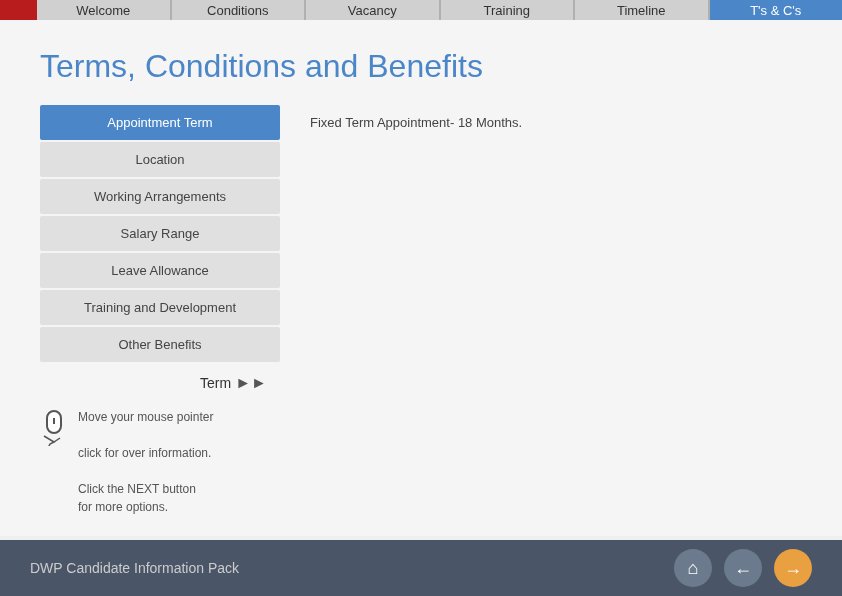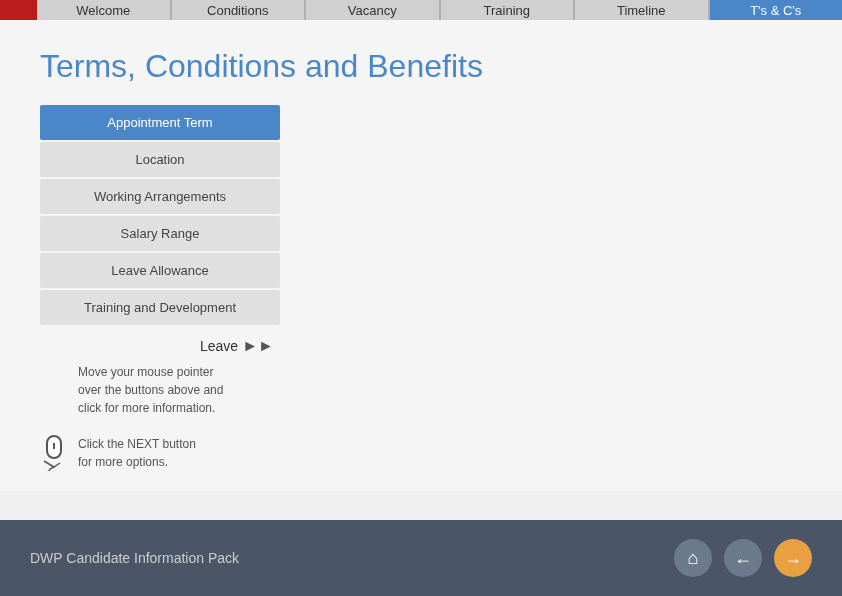--- a/index.html
+++ b/index.html
@@ -113,23 +113,23 @@
     }
 
     .next-arrows {
       color: #555;
       font-size: 16px;
     }
 
     
     .help-area {
       display: flex;
-      align-items: flex-end;
+      align-items: flex-start;
       gap: 10px;
-      margin-top: 8px;
+      margin-top: 16px;
       padding-left: 0;
     }
 
     .mouse-icon {
       width: 28px;
       height: 36px;
       flex-shrink: 0;
       margin-top: 2px;
     }
 
@@ -138,21 +138,21 @@
       color: #555;
       line-height: 1.5;
     }
 
     
     .footer {
       position: absolute;
       bottom: 0;
       left: 0;
       right: 0;
-      height: 76px;
+      height: 56px;
       background: #4a5568;
       display: flex;
       align-items: center;
       justify-content: space-between;
       padding: 0 30px;
     }
 
     .footer-title {
       color: #ccc;
       font-size: 14px;
@@ -207,43 +207,47 @@
 
   <div class="content-area">
 
     <div class="sidebar">
       <button class="sidebar-btn active-btn">Appointment Term</button>
       <button class="sidebar-btn inactive-btn">Location</button>
       <button class="sidebar-btn inactive-btn">Working Arrangements</button>
       <button class="sidebar-btn inactive-btn">Salary Range</button>
       <button class="sidebar-btn inactive-btn">Leave Allowance</button>
       <button class="sidebar-btn inactive-btn">Training and Development</button>
+      <button class="sidebar-btn inactive-btn">Other Benefits</button>
     </div>
 
+    <div class="info-panel">
+      <p>Fixed Term Appointment- 18 Months.</p>
+    </div>
   </div>
 
   <div class="next-area">
     <button class="next-btn">
-      <span>Leave</span>
+      <span>Term</span>
       <span class="next-arrows">►►</span>
     </button>
   </div>
 
   <div class="help-area">
 
     <svg class="mouse-icon" viewBox="0 0 28 36" fill="none" xmlns="http://www.w3.org/2000/svg">
       <rect x="7" y="1" width="14" height="22" rx="7" stroke="#555" stroke-width="2" fill="white"></rect>
       <line x1="14" y1="8" x2="14" y2="14" stroke="#555" stroke-width="2"></line>
       <path d="M4 26 L14 32 L10 34 L8 38" stroke="#555" stroke-width="1.5" fill="none"></path>
       <path d="M14 32 L20 28" stroke="#555" stroke-width="1.5"></path>
     </svg>
     <div class="help-text">
       <span>Move your mouse pointer</span><br>
-      <span>over the buttons above and</span><br>
-      <span>click for more information.</span><br>
+      <br>
+      <span>click for over information.</span><br>
       <br>
       <span>Click the NEXT button</span><br>
       <span>for more options.</span>
     </div>
   </div>
 </div>
 
 <footer class="footer">
   <span class="footer-title">DWP Candidate Information Pack</span>
   <div class="footer-nav">

